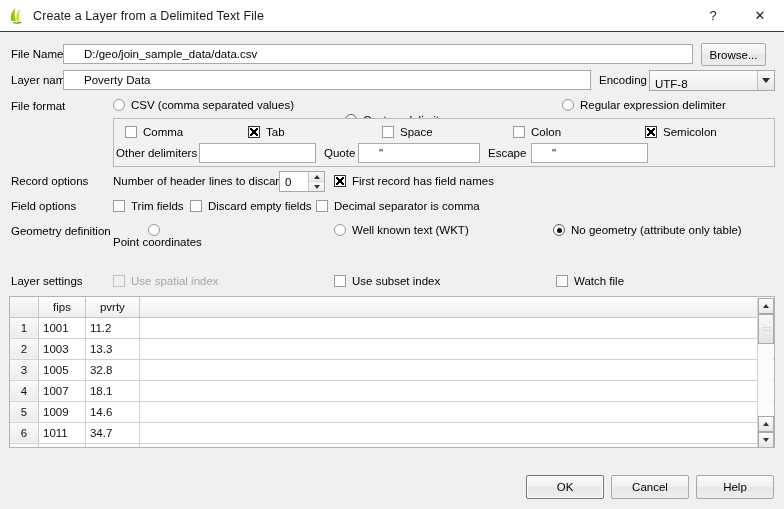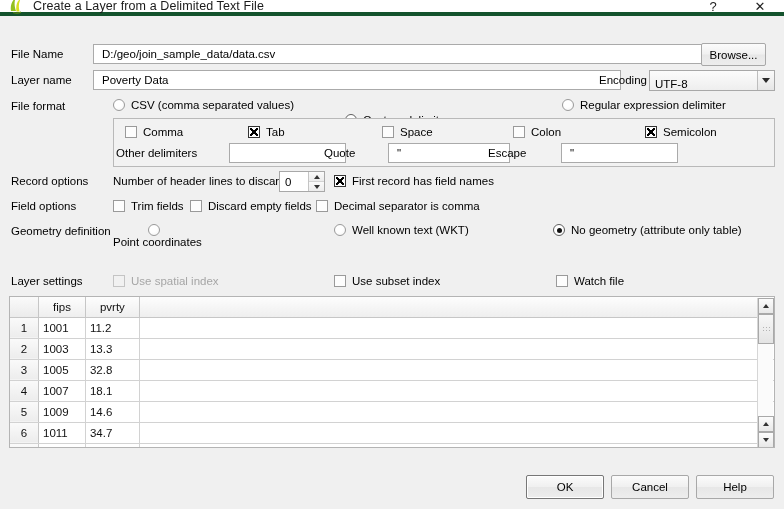--- a/index.html
+++ b/index.html
@@ -14,23 +14,23 @@
   }
   #app {
     position: relative;
     width: 784px; height: 509px;
     background: #f0f0f0;
   }
 
   
   .titlebar {
     position: absolute; left: 0; top: 0;
-    width: 784px; height: 16px;
+    width: 784px; height: 32px;
     background: #ffffff;
-    border-bottom: 4px solid #14532d;
+    border-bottom: 1px solid #14532d;
     display: flex; align-items: center;
   }
   .title-icon {
     width: 18px; height: 18px; margin-left: 7px; margin-right: 8px;
     position: relative; flex: 0 0 auto;
   }
   .title-text {
     font-size: 12.5px; color: #1a1a1a; letter-spacing: 0.1px;
   }
   .win-btns {
@@ -48,27 +48,26 @@
     position: absolute;
     font-size: 11.5px;
     color: #000;
     white-space: nowrap;
   }
   .txt {
     position: absolute;
     background: #fff;
     border: 1px solid #aaaaaa;
     height: 20px;
-    padding: 0 8px;
+    padding: 0 20px;
     font-family: "Liberation Sans", sans-serif;
     font-size: 11.5px;
     color: #000;
     line-height: 18px;
     outline: none;
-    margin-left: 30px;
   }
 
   .btn {
     position: absolute;
     background: linear-gradient(to bottom, #fbfbfb 0%, #f0f0f0 48%, #e7e7e7 52%, #ededed 100%);
     border: 1px solid #a8a8a8;
     border-radius: 2px;
     font-family: "Liberation Sans", sans-serif;
     font-size: 11.5px;
     color: #000;

